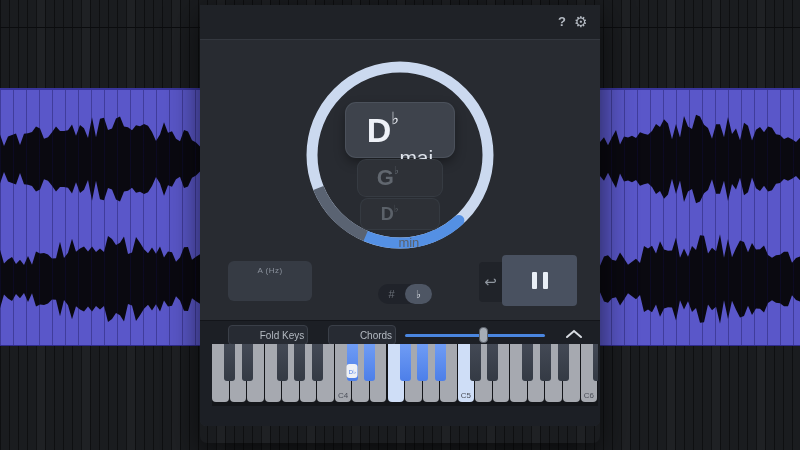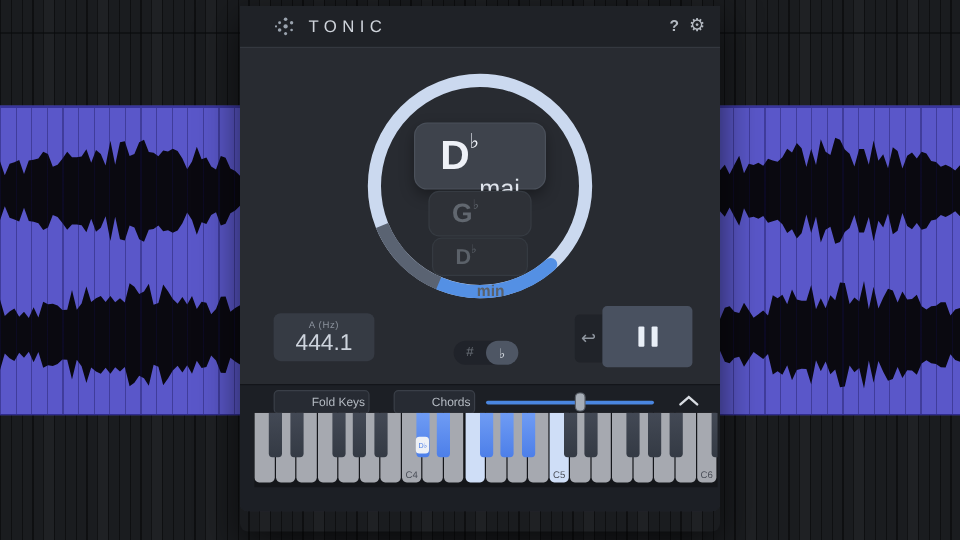--- a/index.html
+++ b/index.html
@@ -60,21 +60,21 @@
   .chord-box.primary .qual { font-size:21px; color:#dfe4ec; }
   .chord-box.alt2 { width:84px; height:36px; background:#2e3137; border-radius:8px;
     box-shadow:0 0 0 1px #363b42; color:#61676f; }
   .chord-box.alt2 .root { font-size:22px; font-weight:bold; }
   .chord-box.alt2 .acc  { font-size:11px; position:relative; top:-8px; }
   .chord-box.alt2 .qual { font-size:15px; }
   .chord-box.alt3 { width:78px; height:30px; background:#2d3036; border-radius:7px;
     box-shadow:0 0 0 1px #353a41; color:#5b6169; }
   .chord-box.alt3 .root { font-size:18px; font-weight:bold; }
   .chord-box.alt3 .acc  { font-size:10px; position:relative; top:-6px; }
-  .chord-box.alt3 .qual { font-size:13px;font-weight:bold; }
+  .chord-box.alt3 .qual { font-size:13px; }
   .chord-box { align-items:center; }
   .chord-box .qual { align-self:center; padding-top:8px;margin-top:48px; }
 
   
   .tuning-box { position:absolute; left:28px; top:256px; width:84px; height:40px;
     background:#363b44; border-radius:6px; text-align:center; }
   .tuning-label { font-size:8px; color:#8b929d; letter-spacing:.5px; margin-top:5px; }
   .tuning-value { font-size:19px; color:#ced4dd; margin-top:1px; }
   .acc-toggle { position:absolute; left:178px; top:279px; width:54px; height:20px;
     background:#20232a; border-radius:10px; display:flex; }
@@ -129,35 +129,20 @@
         </svg>
       <div class="wave-grid"></div>
     </div>
   </div>
 
   <div class="plugin">
 
     <div class="body">
 
       <div class="hdr">
-        <div class="logo">
-          <svg width="20" height="18" viewBox="0 0 20 18">
-            <g fill="#9aa3ae">
-              <circle cx="10" cy="3" r="1.5"></circle>
-                <circle cx="10" cy="9" r="1.8"></circle>
-                <circle cx="10" cy="15" r="1.3"></circle>
-              <circle cx="5" cy="6" r="1.2"></circle>
-                <circle cx="5" cy="12" r="1.5"></circle>
-              <circle cx="15" cy="6" r="1.4"></circle>
-                <circle cx="15" cy="12" r="1.1"></circle>
-              <circle cx="2" cy="9" r="0.9"></circle>
-            </g>
-          </svg>
-          <span class="logo-name">TONIC</span>
-        </div>
         <div class="help-btn">?</div>
         <div class="gear-btn">⚙</div>
       </div>
 
       <svg class="ring-svg" width="220" height="220" viewBox="0 0 220 220">
         <circle cx="110" cy="110" r="88" fill="none" stroke="var(--ring-pale,#cbd9ef)" stroke-width="11"></circle>
         <path d="M168.9,175.4 A88,88 0 0 1 75.6,191.0" fill="none" stroke="var(--ring-blue,#5490e4)" stroke-width="11" stroke-linecap="round"></path>
         <path d="M75.6,191.0 A88,88 0 0 1 28.4,143.0" fill="none" stroke="var(--ring-gray,#5a6372)" stroke-width="11" stroke-linecap="butt"></path>
       </svg>
 
@@ -174,21 +159,20 @@
         </div>
         <div class="chord-box alt3">
           <span class="root">D</span>
             <span class="acc">♭</span>
             <span class="qual">min</span>
         </div>
       </div>
 
       <div class="tuning-box">
         <div class="tuning-label">A (Hz)</div>
-        <div class="tuning-value">444.1</div>
       </div>
 
       <div class="acc-toggle">
         <div class="acc-seg">#</div>
         <div class="acc-seg active">♭</div>
       </div>
 
       <div class="undo-btn">
         <span>↩</span>
       </div>

